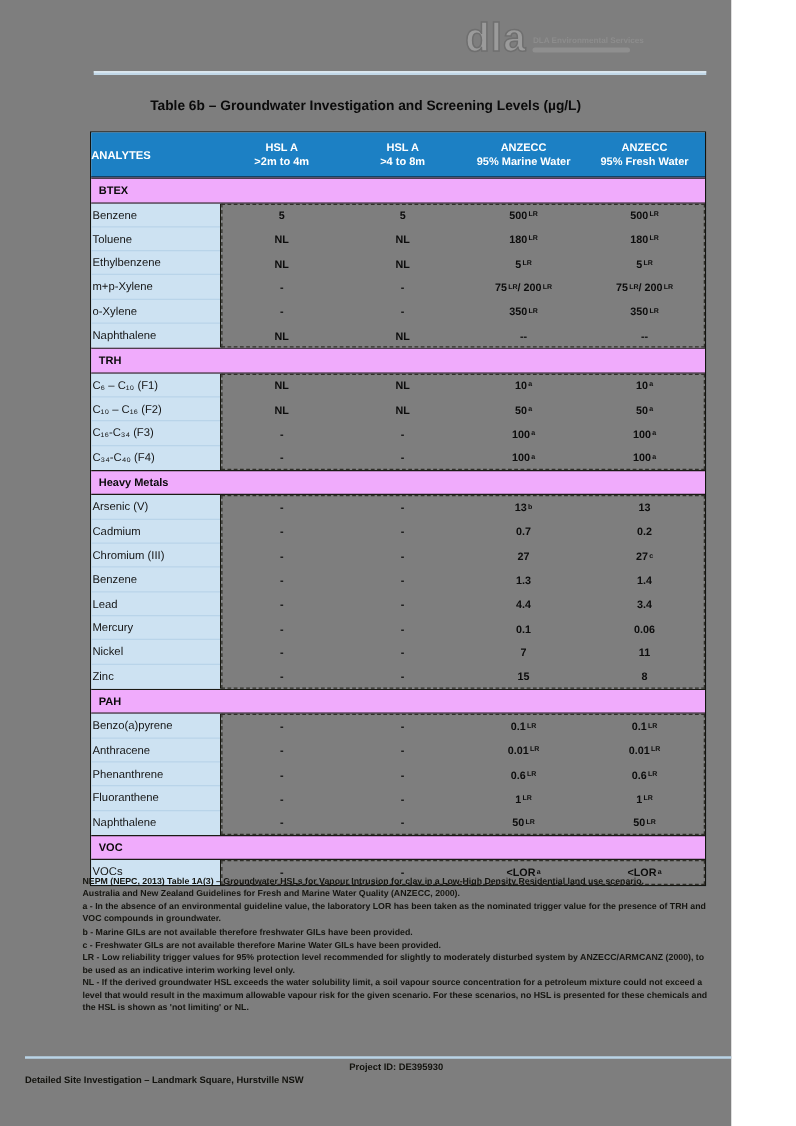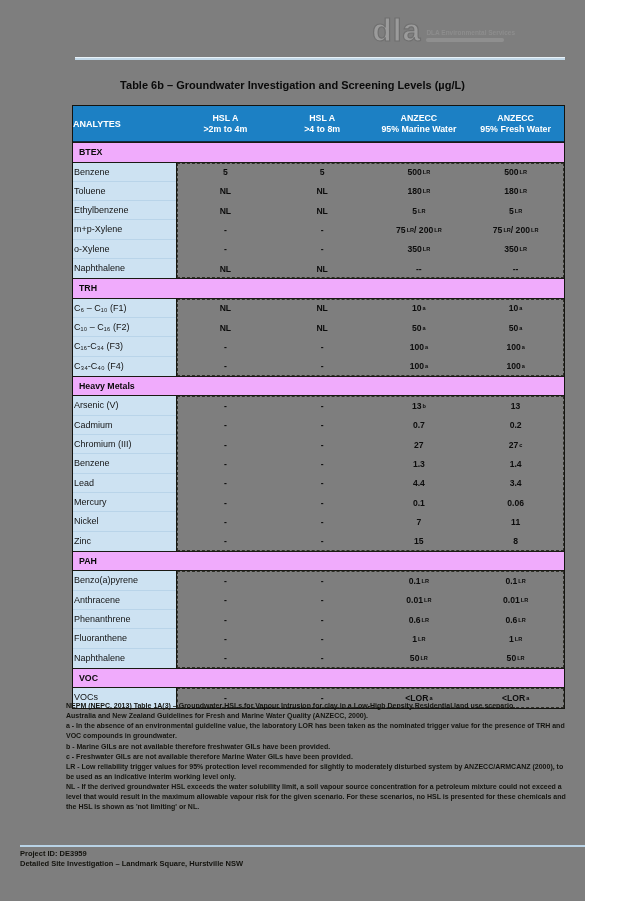--- a/index.html
+++ b/index.html
@@ -33,21 +33,21 @@
     outline:1px dashed #30302a;outline-offset:-1px;}
   .val-cell{display:flex;align-items:center;justify-content:center;font-size:8.6px;font-weight:bold;color:#0c0c0c;white-space:nowrap;}
   .val-cell sup{font-size:5.6px;font-weight:bold;vertical-align:super;line-height:0;margin-left:1px;}
 
   
   #footnotes{position:absolute;top:701px;left:66px;width:505px;font-size:7px;font-weight:bold;color:#14140f;line-height:1.45;}
   #footnotes p{margin:0;}
 
   
   #footer{position:absolute;top:845px;left:20px;width:594px;border-top:2px solid #b9d3e6;padding-top:2px;font-size:7.5px;font-weight:bold;color:#12120d;}
-  .footer-row1{display:flex;justify-content:space-between;}
+  .footer-row1{display:flex;justify-content:center;}
   .footer-row2{margin-top:1px;}
 </style>
 </head>
 <body>
 
 <div id="page">
 
   <div id="logo">
     <div class="dla-word">dla</div>
     <div class="logo-text">

